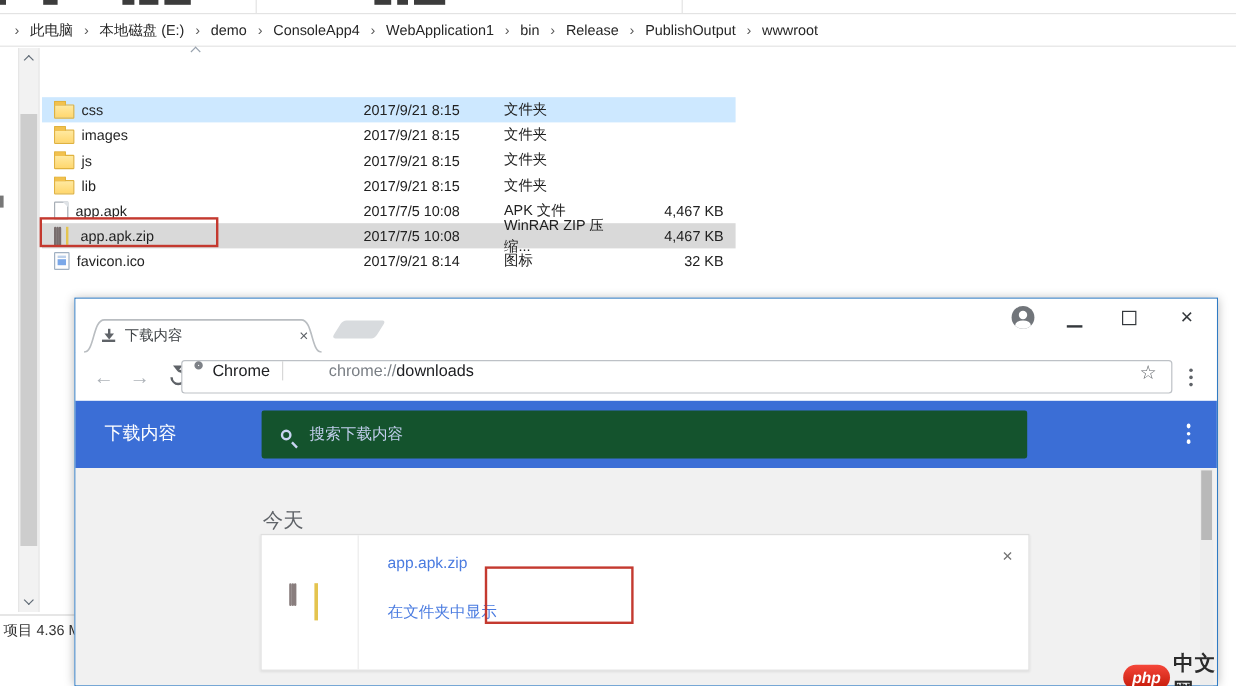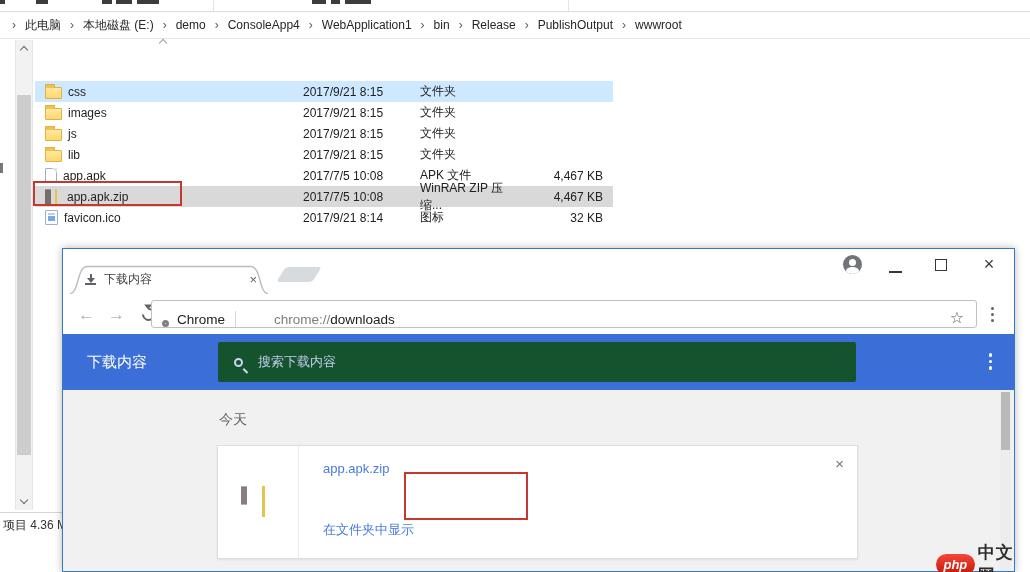--- a/index.html
+++ b/index.html
@@ -100,21 +100,21 @@
   .btn-close{position:absolute;left:916px;top:3px;width:20px;height:24px;color:#34383c;
              font-size:18px;line-height:24px;text-align:center;}
 
   .toolbar{position:absolute;top:45px;left:0;right:0;height:40px;background:#fff;display:flex;align-items:center;}
   .nav-arrow{font-size:17px;color:#aeb3b9;margin-left:15px;line-height:1;}
   .reload{position:relative;width:13px;height:13px;border:2px solid #5f6368;border-radius:50%;
           border-left-color:transparent;margin-left:17px;transform:rotate(45deg);}
   .reload::after{content:"";position:absolute;left:-5px;top:-3px;border-style:solid;
           border-width:5px 4px 0 4px;border-color:#5f6368 transparent transparent transparent;transform:rotate(-45deg);}
   .omnibox{position:absolute;left:88px;top:6px;width:826px;height:28px;border:1px solid #bdc1c6;
-           border-radius:3px;background:#fff;display:flex;align-items:flex-end;padding:0 10px;font-size:13.5px;}
+           border-radius:3px;background:#fff;display:flex;align-items:flex-start;padding:0 10px;font-size:13.5px;}
   .chrome-ring{width:7px;height:7px;border:3.5px solid #7d8187;border-radius:50%;}
   .brand{color:#202124;margin-left:8px;}
   .omni-divider{width:1px;height:16px;background:#d8d8d8;margin:0 10px;}
   .scheme{color:#7a7f85;margin-left:28px;} .host{color:#202124;} .omni-spacer{flex:1;}
   .star{color:#5f6368;font-size:16px;margin-right:2px;}
   .menu-dots{position:absolute;left:927px;top:8px;width:4px;height:24px;display:flex;flex-direction:column;
              align-items:center;justify-content:center;gap:3px;}
   .menu-dots i{width:3px;height:3px;border-radius:50%;background:#5f6368;}
 
   .dl-header{position:absolute;top:85px;left:0;right:0;height:56px;}
@@ -122,28 +122,28 @@
   .dl-search{position:absolute;left:155px;top:8px;width:638px;height:40px;border-radius:2px;
              display:flex;align-items:center;padding-left:16px;}
   .mag{position:relative;width:9px;height:9px;border:2px solid #c9d5f2;border-radius:50%;}
   .mag::after{content:"";position:absolute;left:8px;top:8px;width:6px;height:2px;background:#c9d5f2;
               transform:rotate(45deg);transform-origin:0 0;}
   .dl-search-ph{color:#c2cfee;font-size:13px;margin-left:15px;}
   .hdr-dots{position:absolute;right:22px;top:19px;display:flex;flex-direction:column;gap:3px;}
   .hdr-dots i{width:3.5px;height:3.5px;border-radius:50%;background:#fff;}
 
   .dl-body{position:absolute;top:141px;left:0;right:0;bottom:0;background:#f1f1f1;}
-  .today{position:absolute;left:156px;top:21px;font-size:14px;color:#5f6368;}
+  .today{position:absolute;left:156px;top:32px;font-size:17px;color:#5f6368;}
   .dl-card{position:absolute;left:154px;top:55px;width:641px;height:114px;background:#fff;
            border:1px solid #dedede;box-shadow:0 1px 2px rgba(0,0,0,.08);display:flex;}
   .card-iconcol{width:81px;border-right:1px solid #ececec;display:flex;align-items:center;justify-content:center;}
   .card-text{padding:15px 0 0 24px;position:relative;flex:1;}
   .dl-filename{font-size:13px;margin-bottom:8px;}
   .dl-url{font-size:13px;color:#9e9e9e;}
-  .dl-action{font-size:13px;margin-top:37px;display:inline-block;}
+  .dl-action{font-size:13px;margin-top:17px;display:inline-block;}
   .card-close{position:absolute;right:13px;top:9px;color:#757575;font-size:15px;}
   .dl-scroll-track{position:absolute;right:3px;top:1px;width:11px;bottom:0;background:#ededed;}
   .dl-scroll-thumb{position:absolute;left:1px;top:1px;width:9px;height:58px;background:#b9b9b9;}
 
   
   .wm{position:absolute;left:936px;top:541px;display:flex;align-items:center;gap:3px;z-index:50;}
   .wm-badge{width:40px;height:21px;background:linear-gradient(#f5473a,#c21807);border-radius:11px;
             color:#fff;font-style:italic;font-weight:bold;font-size:13px;text-align:center;line-height:21px;}
   .wm-text{font-size:17px;font-weight:bold;color:#2b2b2b;letter-spacing:1px;}
 </style>

